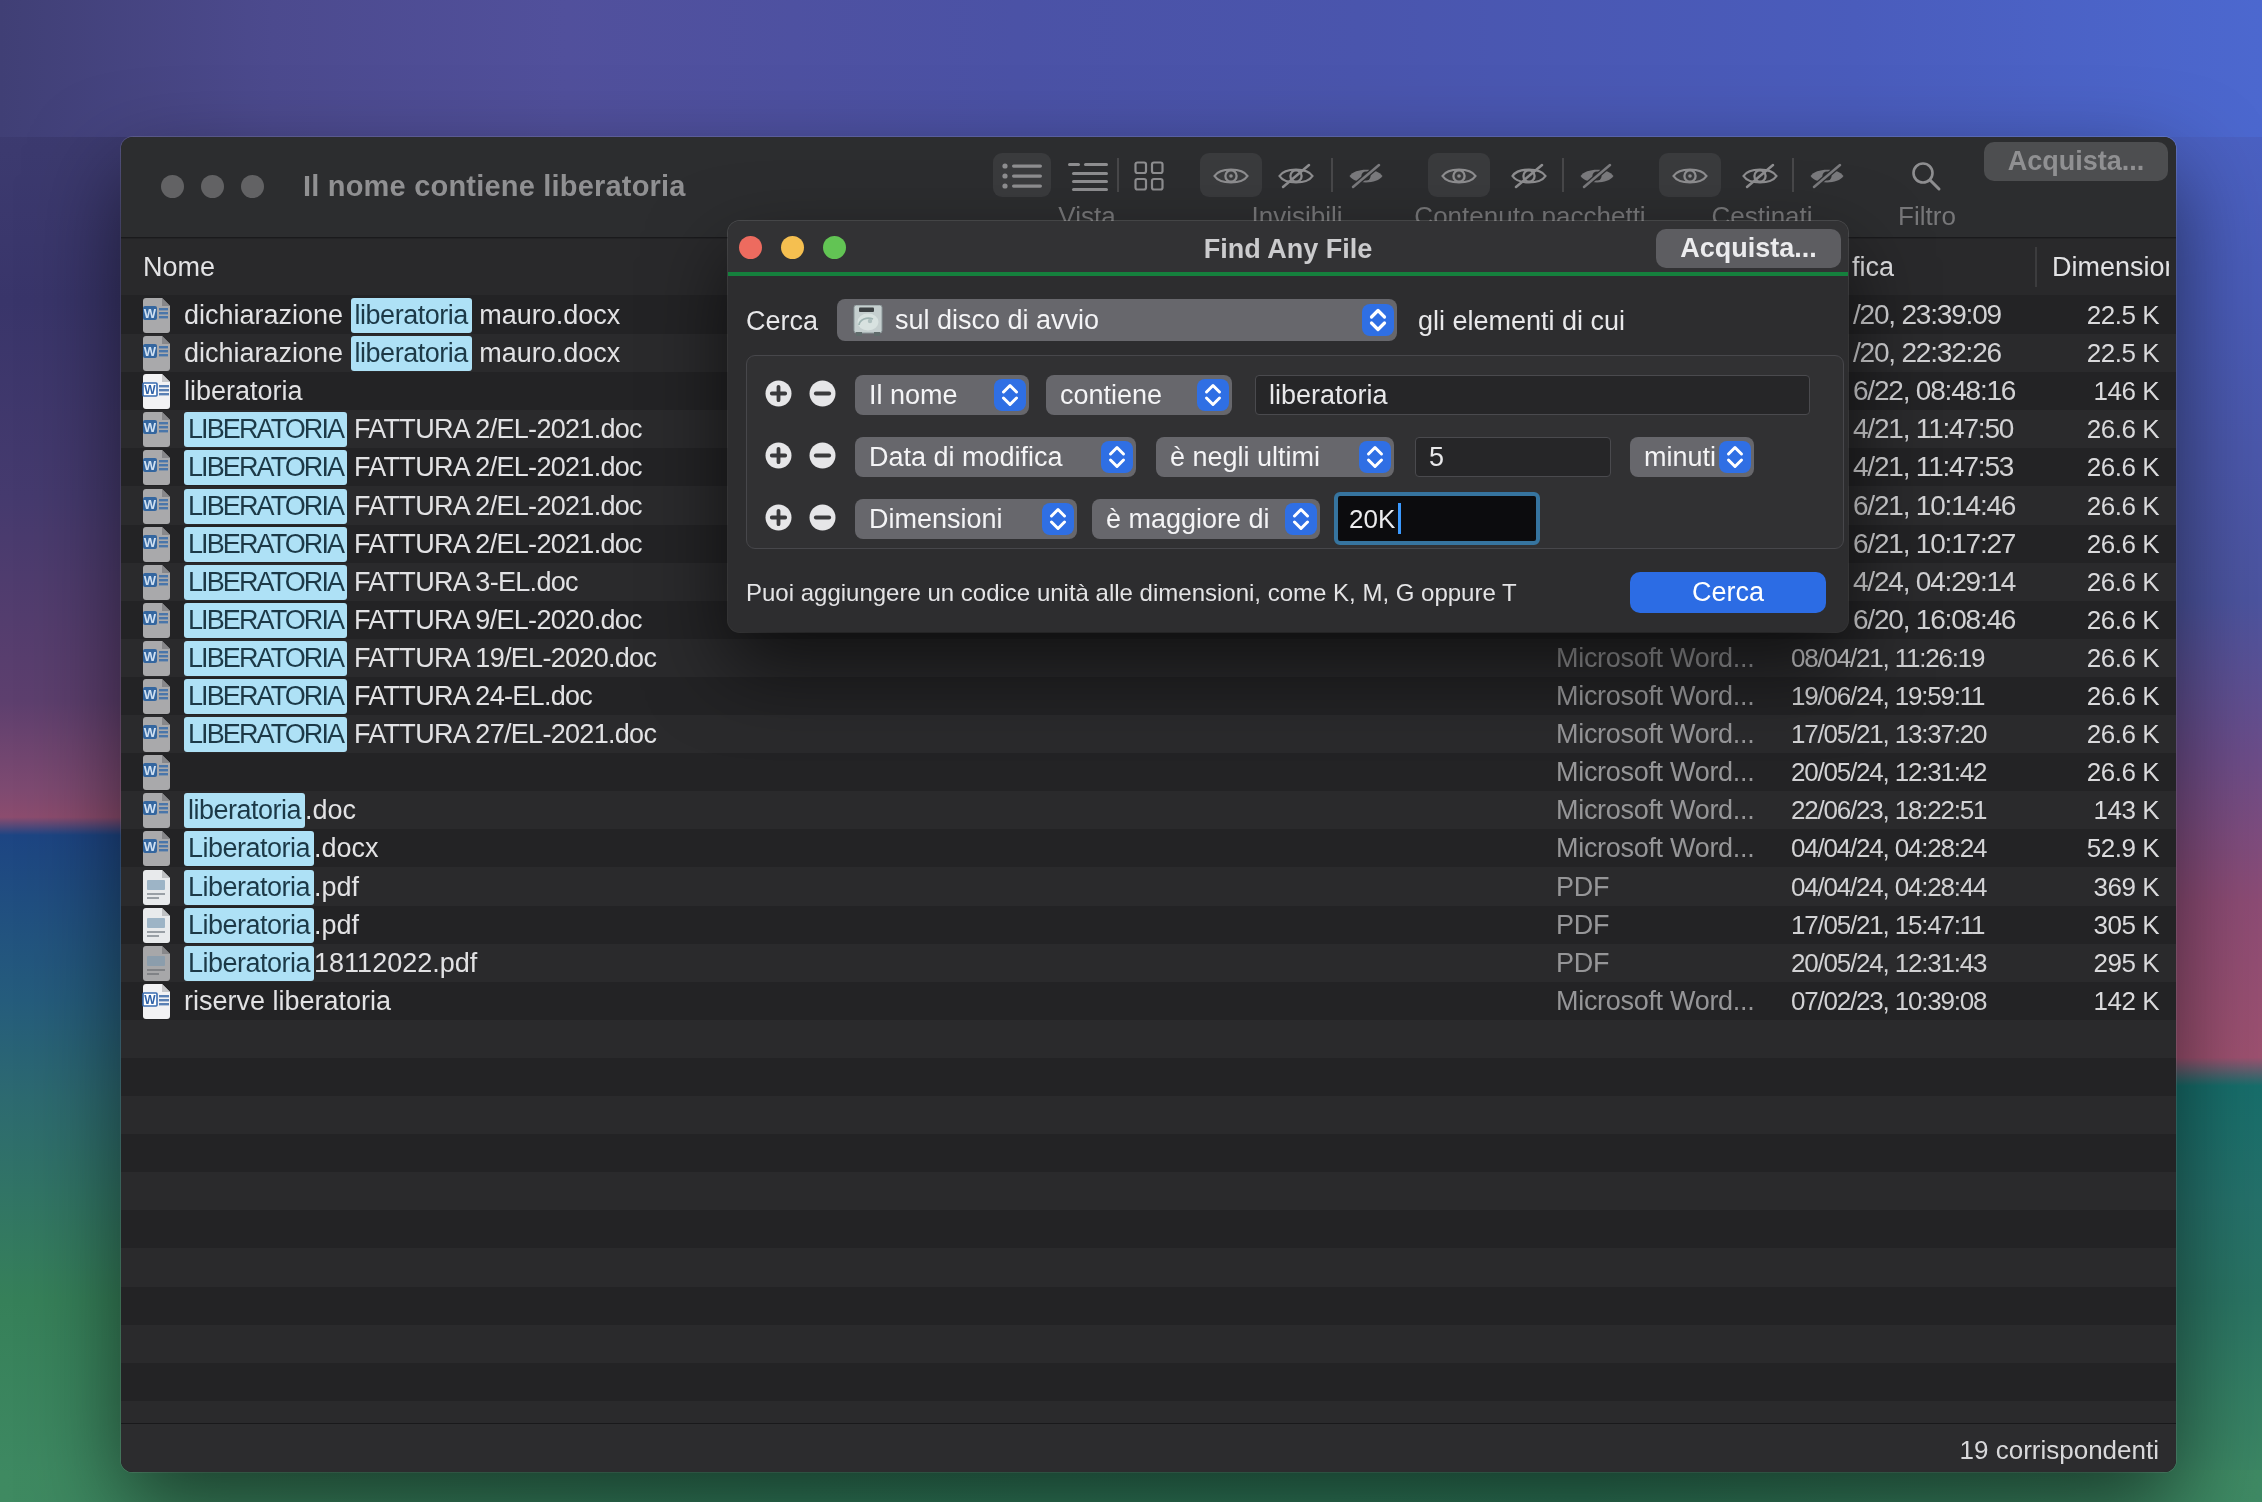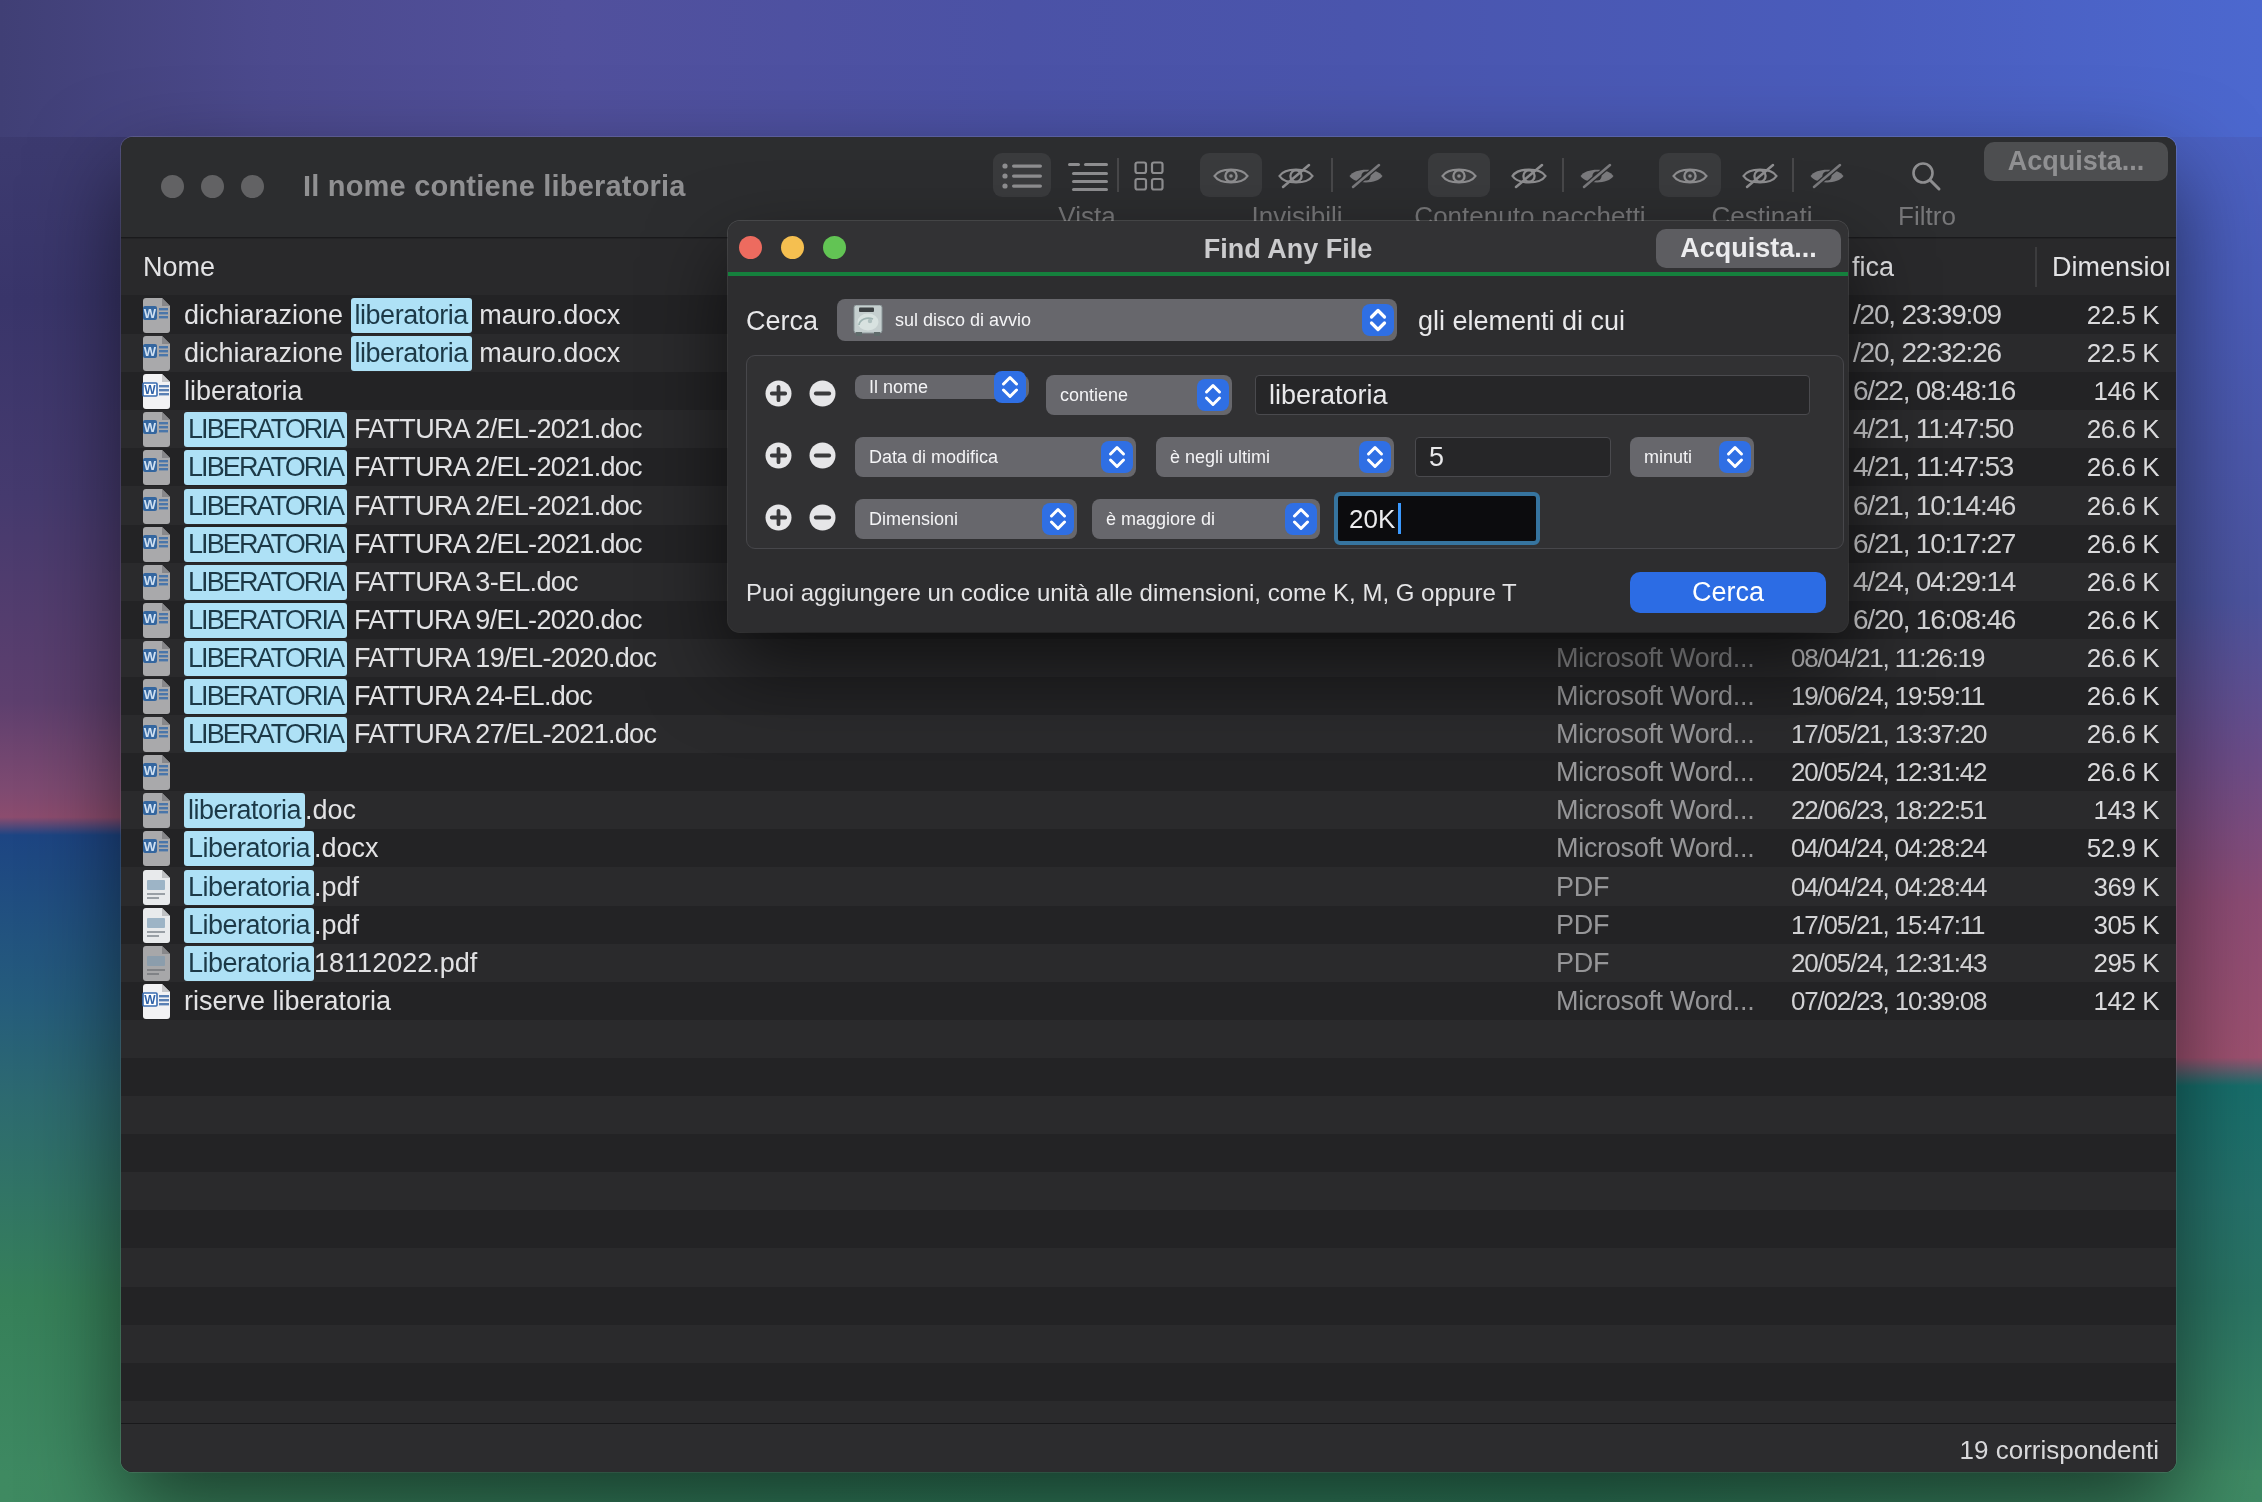--- a/index.html
+++ b/index.html
@@ -37,21 +37,21 @@
 .fic{position:absolute;left:20px;top:2px}
 
 #sbar{left:0;top:1286px;width:2055px;height:49px;background:#2c2c2e;border-top:1px solid #19191b}
 #sbar div{position:absolute;right:17px;top:11px;font-size:26px;font-weight:400;color:#d8d8da}
 
 #dlg{left:728px;top:221px;width:1120px;height:411px;border-radius:12px;background:#2d2d2f;box-shadow:0 34px 80px rgba(0,0,0,.6),0 0 0 1px rgba(255,255,255,.16);overflow:hidden}
 #dtbar{left:0;top:0;width:1120px;height:55px;background:#323234;border-bottom:4px solid #15803d}
 #dtitle{left:0;top:13px;width:1120px;text-align:center;font-size:27px;font-weight:700;color:#cbcbcd}
 #acq2{left:928px;top:8px;width:185px;height:39px;background:#5d5d61;border-radius:10px;color:#ececee;font-weight:700;font-size:27px;text-align:center;line-height:39px}
 .dlab{font-size:27px;color:#e8e8ea}
-.pop{background:#67676c;border-radius:8px;color:#f4f4f6;font-size:18px}
+.pop{background:#67676c;border-radius:8px;color:#f4f4f6;font-size:27px}
 .pop .pt{position:absolute;left:14px;top:50%;transform:translateY(-50%);white-space:nowrap}
 .step{position:absolute;right:3px;top:50%;transform:translateY(-50%);width:32px;height:32px;background:#2f6fe4;border-radius:8px}
 .fld{background:#262628;border:1px solid #4a4a4e;border-radius:4px;color:#e8e8ea;font-size:27px}
 .fld span{position:absolute;left:13px;top:50%;transform:translateY(-50%)}
 .pm{width:27px;height:27px}
 #rbox{left:18px;top:134px;width:1098px;height:194px;border:1.5px solid #47474b;border-radius:9px;background:rgba(255,255,255,.02)}
 #cerca{left:902px;top:351px;width:196px;height:41px;background:#2c6ce4;border-radius:10px;color:#fff;font-size:27px;font-weight:500;text-align:center;line-height:41px}
 #foot{left:18px;top:358px;font-size:24px;color:#e4e4e6}
 </style></head>
 <body>
@@ -499,21 +499,21 @@
           <circle cx="13.5" cy="13.5" r="13" fill="#e6e6e8"></circle>
           <path d="M6.8 13.5h13.4M13.5 6.8v13.4" stroke="#3a3a3c" stroke-width="3.8" stroke-linecap="round"></path>
         </svg>
       </div>
       <div class="a" style="left:81px;top:283px;width:27px;height:27px">
         <svg class="a pm" viewBox="0 0 27 27">
           <circle cx="13.5" cy="13.5" r="13" fill="#e6e6e8"></circle>
           <path d="M6.8 13.5h13.4" stroke="#3a3a3c" stroke-width="3.8" stroke-linecap="round"></path>
         </svg>
       </div>
-      <div class="a pop" style="left:127px;top:154px;width:174px;height:24px">
+      <div class="a pop" style="left:127px;top:154px;width:174px;height:40px">
         <span class="pt">Il nome</span>
         <span class="step"><svg width="32" height="32" viewBox="0 0 32 32">
             <path d="M9.5 13 L16 6.5 L22.5 13 M9.5 19 L16 25.5 L22.5 19" fill="none" stroke="#fff" stroke-width="3" stroke-linecap="round" stroke-linejoin="round"></path>
           </svg></span>
       </div>
       <div class="a pop" style="left:318px;top:154px;width:186px;height:40px">
         <span class="pt">contiene</span>
         <span class="step"><svg width="32" height="32" viewBox="0 0 32 32">
             <path d="M9.5 13 L16 6.5 L22.5 13 M9.5 19 L16 25.5 L22.5 19" fill="none" stroke="#fff" stroke-width="3" stroke-linecap="round" stroke-linejoin="round"></path>
           </svg></span>

